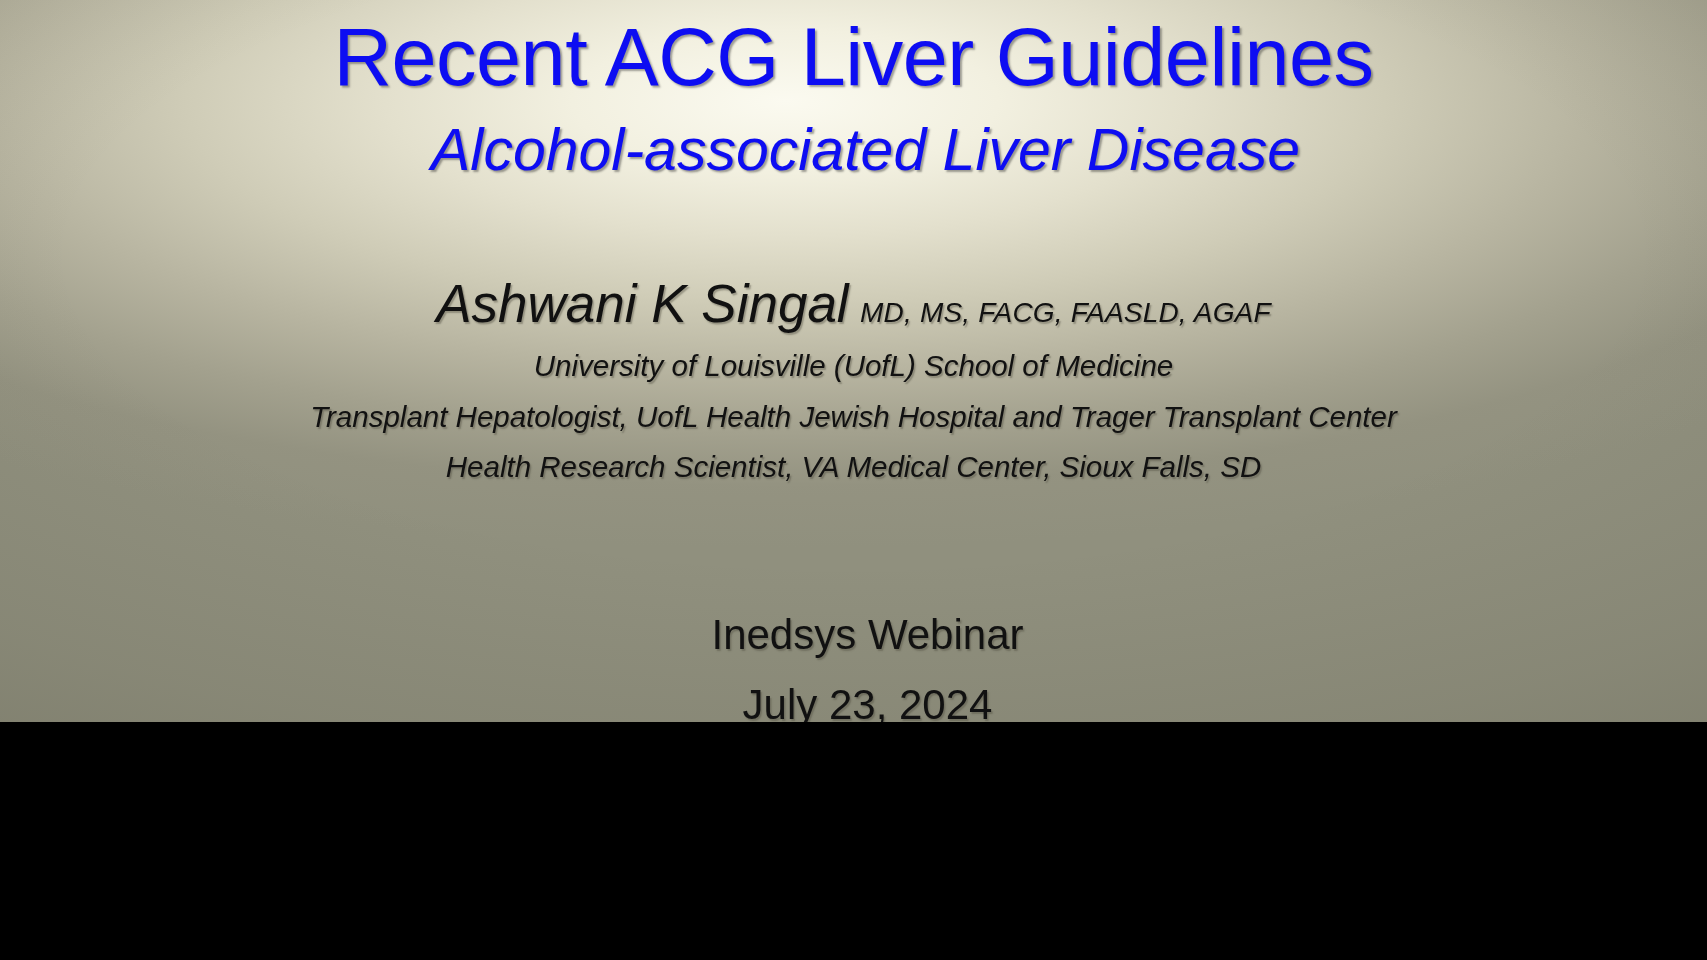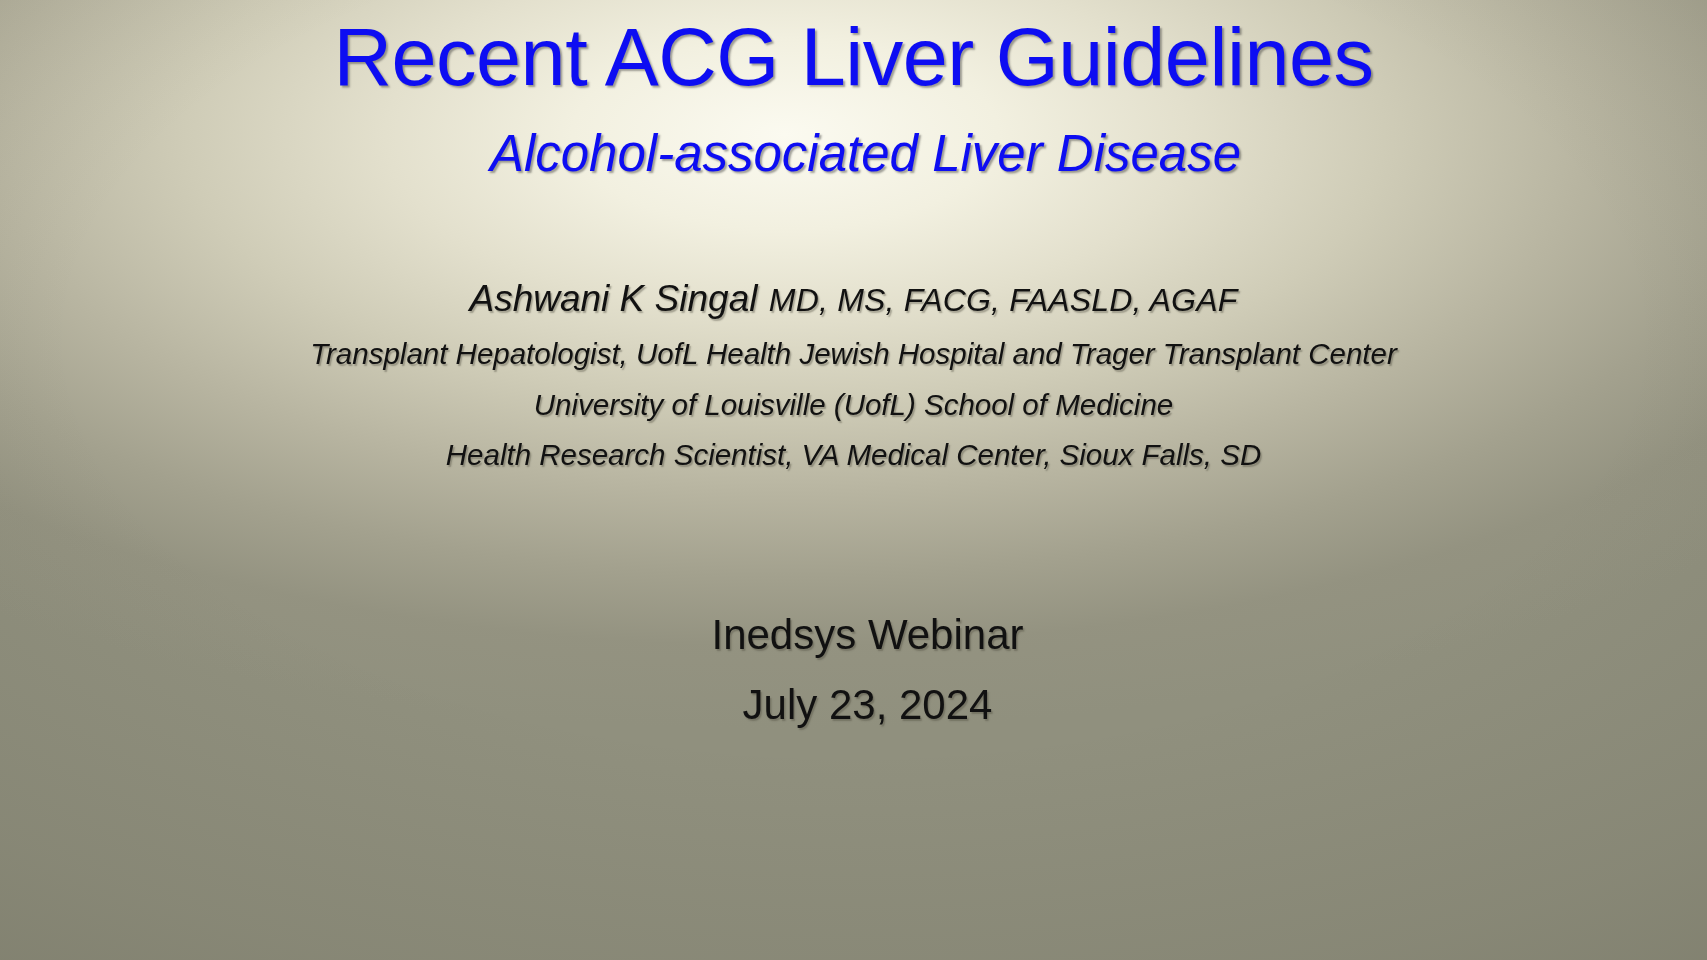--- a/index.html
+++ b/index.html
@@ -3,21 +3,21 @@
 <meta charset="utf-8">
 <style>
   html, body {
     margin: 0;
     padding: 0;
     background: #000;
   }
   #slide {
     position: relative;
     width: 1707px;
-    height: 960px;
+    height: 722px;
     overflow: hidden;
     font-family: "Liberation Sans", sans-serif;
     
     background-color: #90907e;
     background-image:
       radial-gradient(ellipse 78% 62% at 46% 14%,
         #fbfaf0 0%,
         #f2f0e0 16%,
         #e3e0cd 30%,
         #cfccb7 45%,
@@ -59,25 +59,25 @@
     color: #0d0df2;
     font-size: 81px;
     line-height: 1.08;
     font-weight: 400;
     letter-spacing: -0.5px;
     text-shadow: 2px 2px 2px rgba(40,40,40,0.42);
     white-space: nowrap;
   }
   .title-sub {
     color: #0d0df2;
-    font-size: 51px;
+    font-size: 59px;
     line-height: 1.12;
     font-weight: 400;
     font-style: italic;
-    margin-top: 24px;
+    margin-top: 16px;
     text-shadow: 2px 2px 2px rgba(40,40,40,0.42);
     white-space: nowrap;
     padding-left: 24px;
   }
 
   
   .author-block {
     position: absolute;
     left: 0;
     top: 277px;
@@ -86,25 +86,25 @@
     color: #111111;
   }
   .author-line {
     font-style: italic;
     font-size: 41px;
     line-height: 1.0;
     white-space: nowrap;
     text-shadow: 1.5px 1.5px 1.5px rgba(70,68,55,0.40);
   }
   .author-name {
-    font-size: 37px;
+    font-size: 53px;
     font-style: italic;
   }
   .author-creds {
-    font-size: 32px;
+    font-size: 28px;
     font-style: italic;
     letter-spacing: 0.2px;
   }
   .affil-line {
     font-style: italic;
     font-size: 29.5px;
     line-height: 1.0;
     margin-top: 21px;
     white-space: nowrap;
     text-shadow: 1.5px 1.5px 1.5px rgba(70,68,55,0.40);
@@ -139,22 +139,22 @@
 
     <div class="title-block">
       <div class="title-main">Recent ACG Liver Guidelines</div>
       <div class="title-sub">Alcohol-associated Liver Disease</div>
     </div>
 
     <div class="author-block">
       <div class="author-line">
         <span class="author-name">Ashwani K Singal</span><span>&nbsp;</span><span class="author-creds">MD, MS, FACG, FAASLD, AGAF</span>
       </div>
+      <div class="affil-line">University of Louisville (UofL) School of Medicine</div>
       <div class="affil-line">Transplant Hepatologist, UofL Health Jewish Hospital and Trager Transplant Center</div>
-      <div class="affil-line">University of Louisville (UofL) School of Medicine</div>
       <div class="affil-line">Health Research Scientist, VA Medical Center, Sioux Falls, SD</div>
     </div>
 
     <div class="event-block">
       <div class="event-line">Inedsys Webinar</div>
       <div class="event-line">July 23, 2024</div>
     </div>
 
   </div>
 </div>

